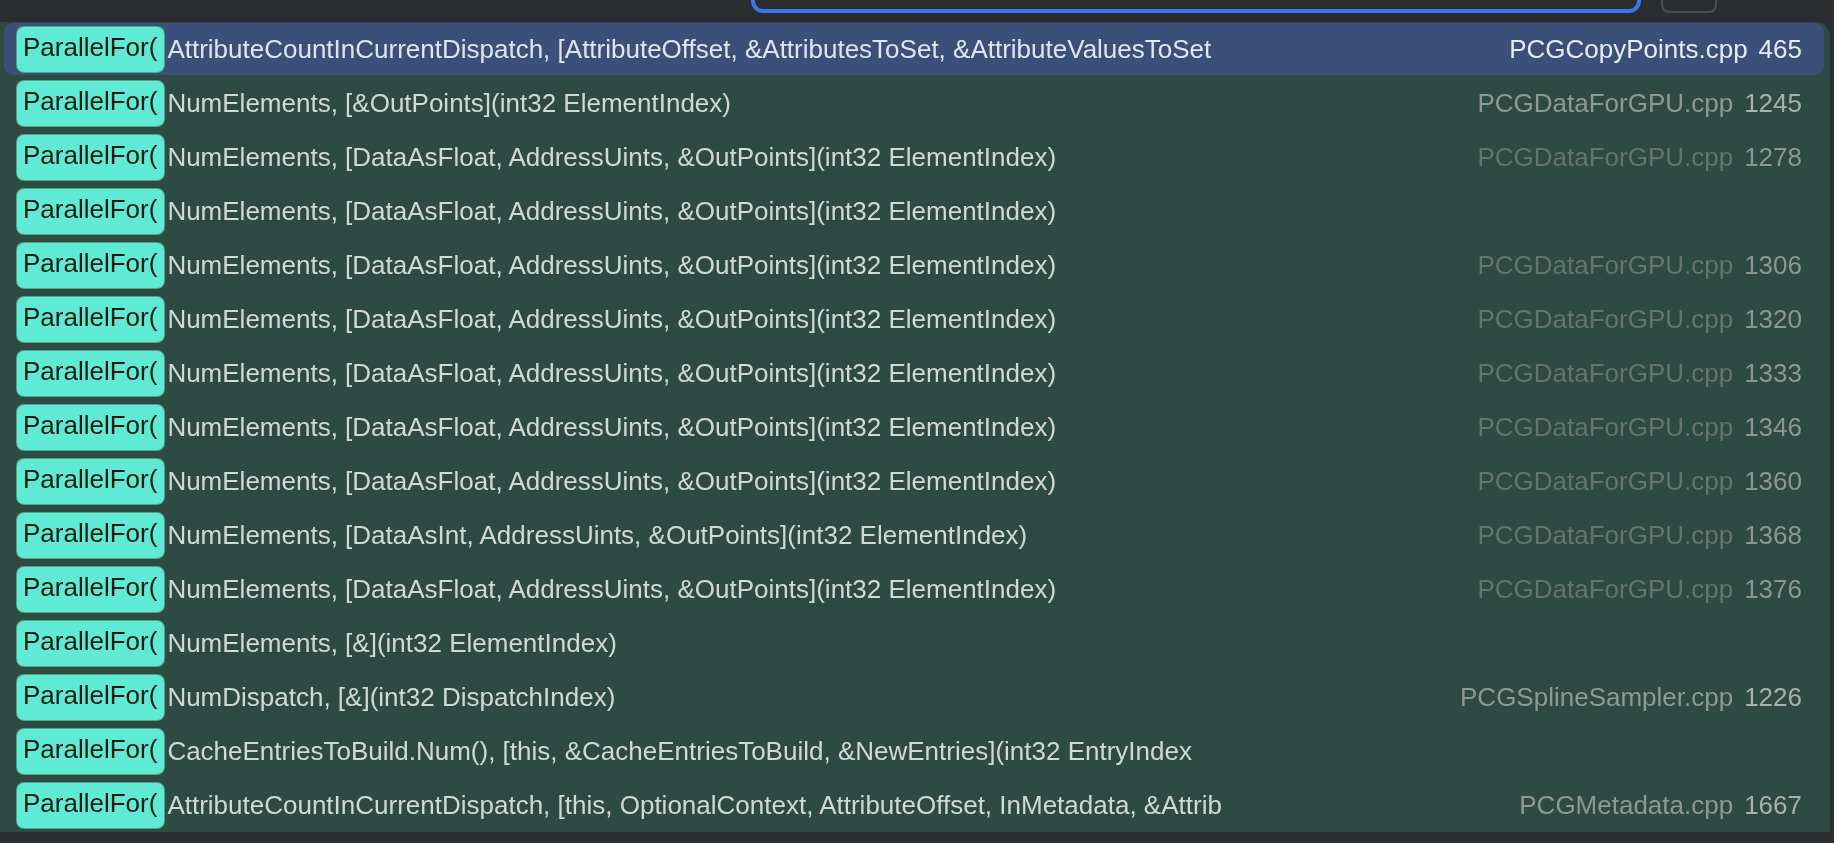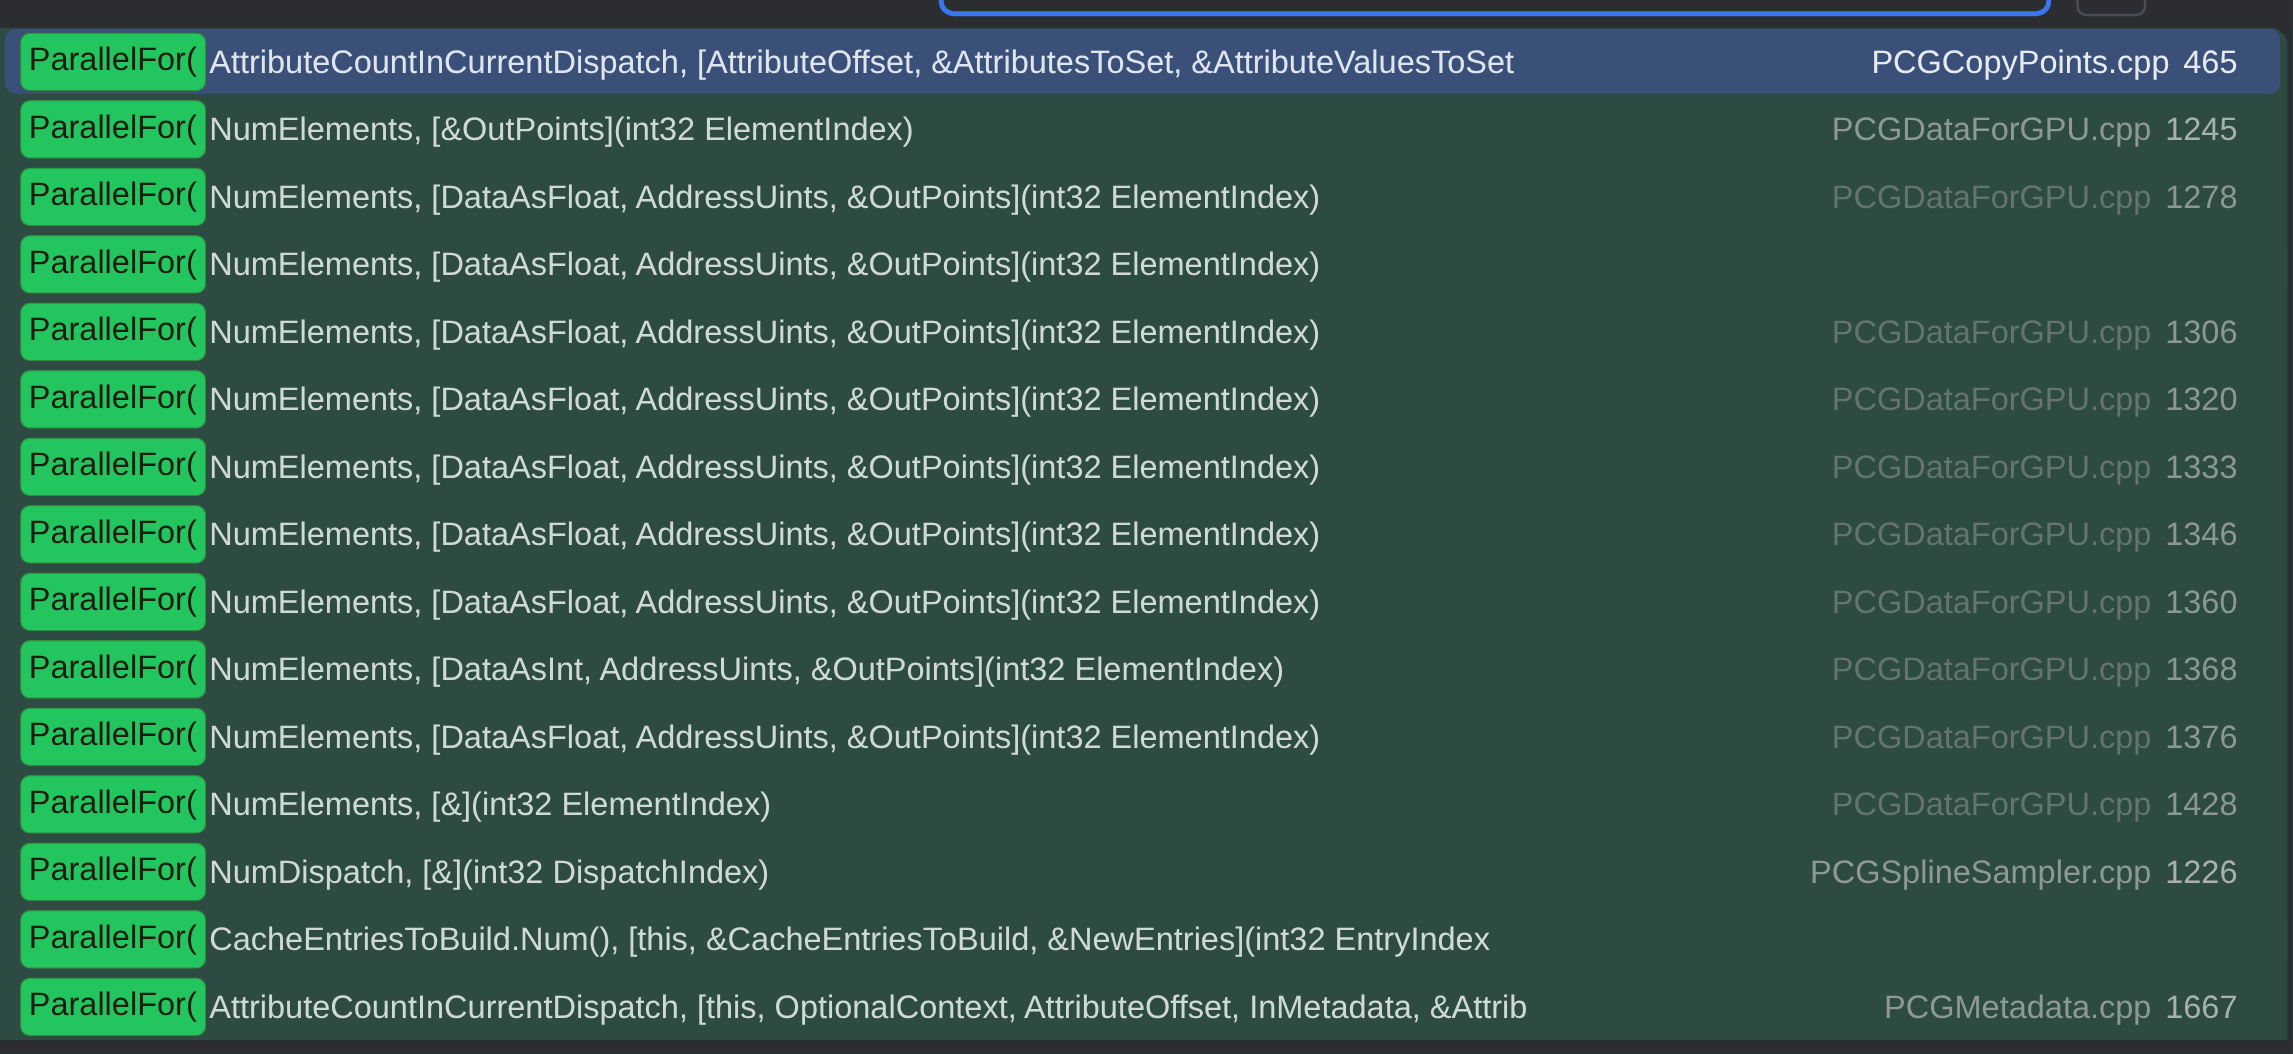--- a/index.html
+++ b/index.html
@@ -44,21 +44,21 @@
   .sel-bg { display:none; }
   .row.selected .sel-bg {
     display:block; position:absolute;
     left:4px; right:6px; top:1px; bottom:1px;
     background:var(--row-bg); border-radius:9px; z-index:0;
   }
 
   .chip {
     position:relative; z-index:1; flex:none;
     margin-left:16px;
-    background:#22c55e;
+    background:#5eead4;
     border:1px solid rgba(70,52,12,0.4);
     color:#211c12;
     border-radius:8px;
     height:47px; box-sizing:border-box;
     display:flex; align-items:center;
     padding:0 7px 4px 6px;
     font-size:26px;
   }
 
   .code {
@@ -70,21 +70,21 @@
     color:#cfd9d6;
   }
   .code::after {
     content:""; position:absolute; right:0; top:0; bottom:0; width:42px;
     background:linear-gradient(to right, rgba(0,0,0,0), var(--row-bg));
   }
   .row.selected .code { color:#dee5ee; }
 
   .loc {
     position:relative; z-index:1; flex:none;
-    margin-left:8px; margin-right:40px;
+    margin-left:8px; margin-right:28px;
     white-space:nowrap; font-size:26px;
   }
   .file { color:#8d9995; }
   .line { color:#a7b1ae; margin-left:11px; }
   .row.dim .file { color:#64746e; }
   .row.dim .line { color:#8b9793; }
   .row.selected .file, .row.selected .line { color:#e7ebf1; }
 
   .bottombar {
     position:absolute; left:0; top:832px; width:1834px; height:11px;
@@ -163,21 +163,20 @@
       <div class="row dim">
 
     <span class="chip">ParallelFor(</span>
     <span class="code">NumElements, [DataAsFloat, AddressUints, &amp;OutPoints](int32 ElementIndex)</span>
     <span class="loc"><span class="file">PCGDataForGPU.cpp</span><span class="line">1376</span></span>
   </div>
       <div class="row dim">
 
     <span class="chip">ParallelFor(</span>
     <span class="code">NumElements, [&amp;](int32 ElementIndex)</span>
-    <span class="loc"><span class="file">PCGDataForGPU.cpp</span><span class="line">1428</span></span>
   </div>
       <div class="row">
 
     <span class="chip">ParallelFor(</span>
     <span class="code">NumDispatch, [&amp;](int32 DispatchIndex)</span>
     <span class="loc"><span class="file">PCGSplineSampler.cpp</span><span class="line">1226</span></span>
   </div>
       <div class="row">
 
     <span class="chip">ParallelFor(</span>

